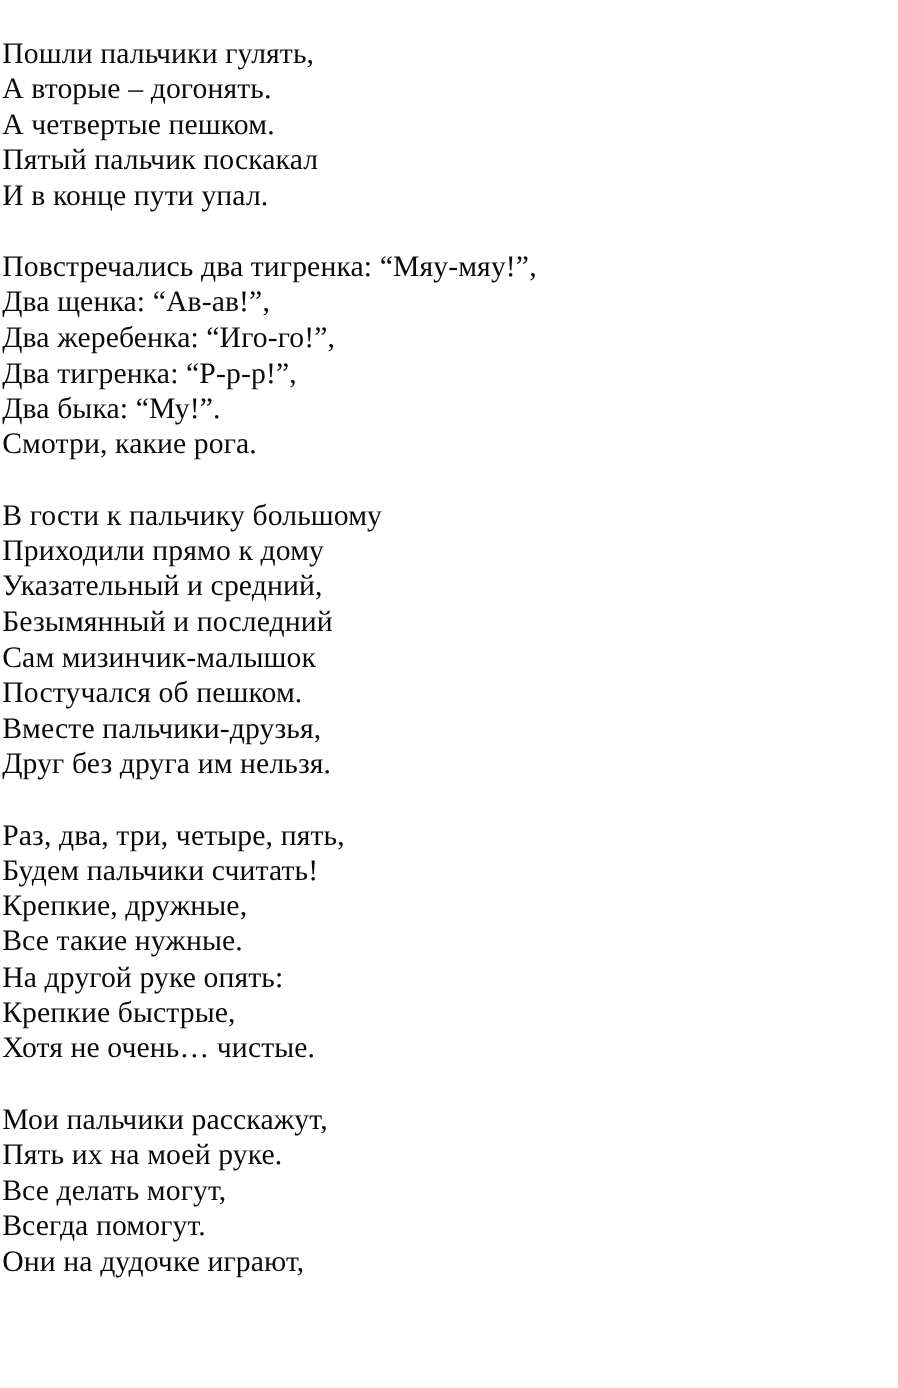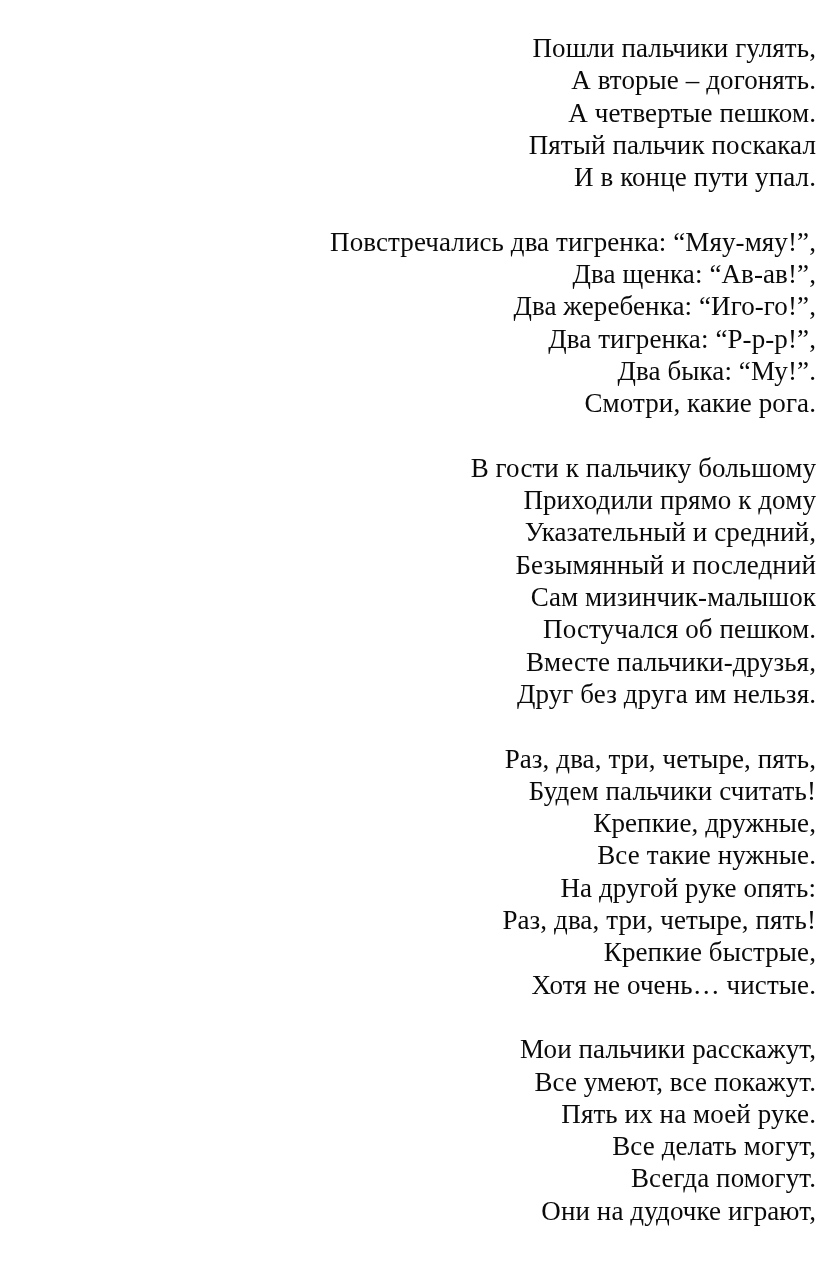--- a/index.html
+++ b/index.html
@@ -22,21 +22,20 @@
     margin-bottom: 32.3px; 
   }
   .stanza:last-child {
     margin-bottom: 16px;
   }
   .line {
     font-size: 27px;
     line-height: 32.3px;
     white-space: pre;
     letter-spacing: 0.1px;
-    text-align: right;
   }
 </style>
 </head>
 <body>
 
 <div class="page">
 
   <div class="stanza">
     <p class="line">Пошли пальчики гулять,</p>
     <p class="line">А вторые – догонять.</p>
@@ -64,27 +63,25 @@
     <p class="line">Вместе пальчики-друзья,</p>
     <p class="line">Друг без друга им нельзя.</p>
   </div>
 
   <div class="stanza">
     <p class="line">Раз, два, три, четыре, пять,</p>
     <p class="line">Будем пальчики считать!</p>
     <p class="line">Крепкие, дружные,</p>
     <p class="line">Все такие нужные.</p>
     <p class="line">На другой руке опять:</p>
-    <p class="line">Раз, два, три, четыре, пять!</p>
     <p class="line">Крепкие быстрые,</p>
     <p class="line">Хотя не очень… чистые.</p>
   </div>
 
   <div class="stanza">
     <p class="line">Мои пальчики расскажут,</p>
-    <p class="line">Все умеют, все покажут.</p>
     <p class="line">Пять их на моей руке.</p>
     <p class="line">Все делать могут,</p>
     <p class="line">Всегда помогут.</p>
     <p class="line">Они на дудочке играют,</p>
   </div>
 
 </div>
 
 </body></html>

